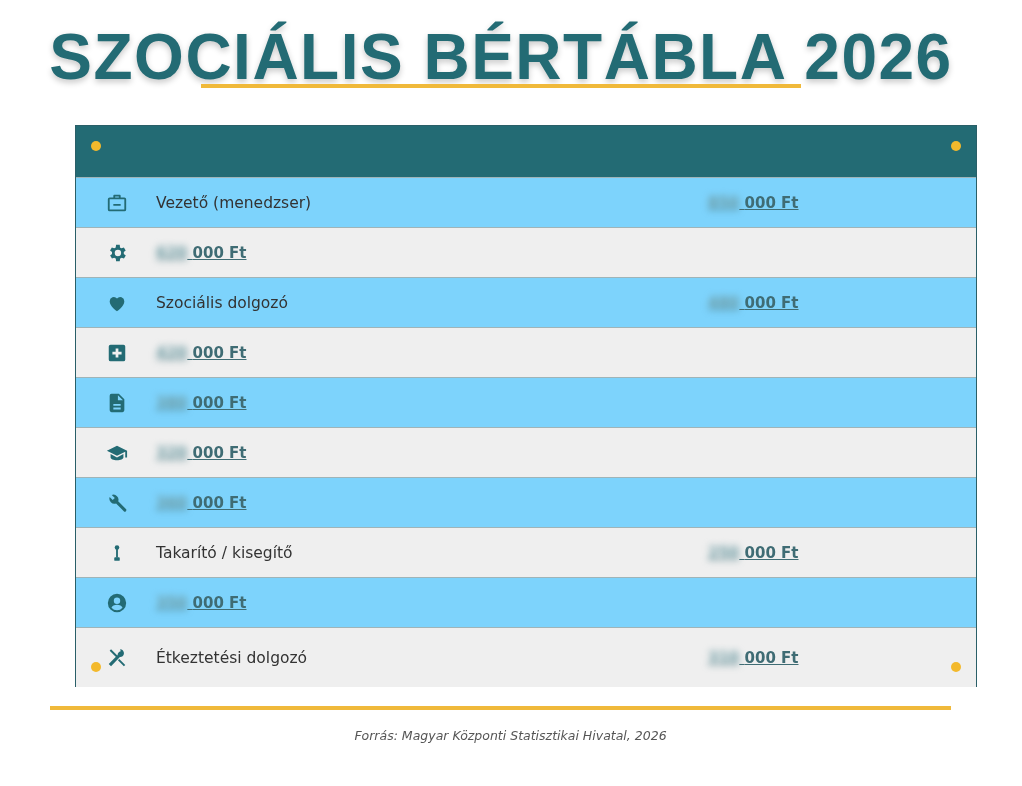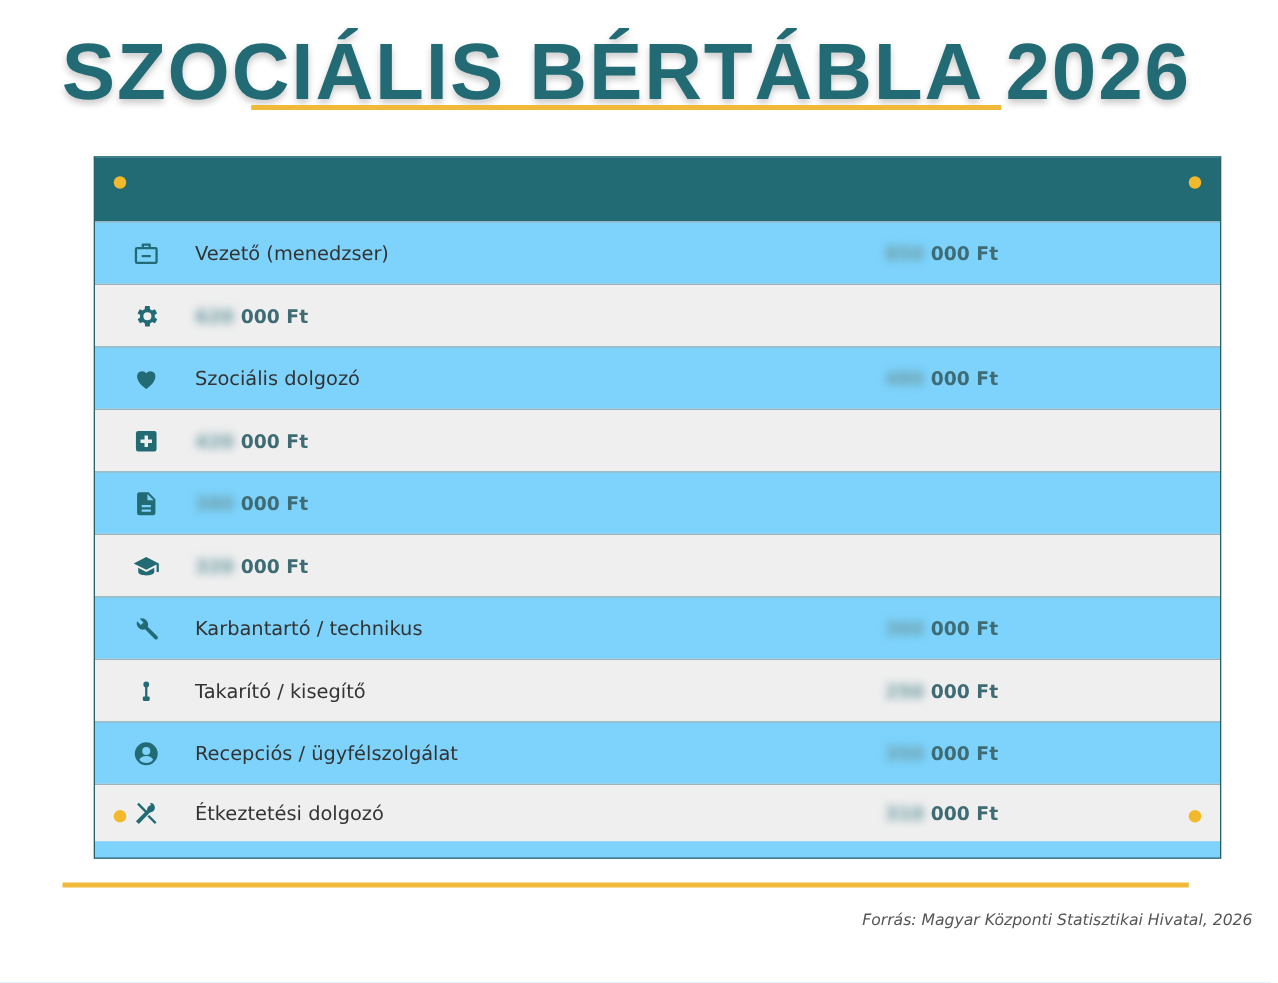--- a/index.html
+++ b/index.html
@@ -36,42 +36,43 @@
     .dot.tr { right: 15px; top: 15px; }
     .dot.bl { left: 15px; bottom: 15px; }
     .dot.br { right: 15px; bottom: 15px; }
 
     .row {
       height: 50px; display: flex; align-items: center; position: relative;
       border-top: 1px solid #9fb4b8;
     }
     .row:first-of-type { border-top: none; }
     .row.alt { background: #efefef; }
-    .row.last { height: 46px; }
+    .row.last { height: 60px; }
     .row-icon {
       width: 80px; display: flex; justify-content: center; align-items: center;
       padding-left: 2px;
     }
     .row-icon svg { width: 22px; height: 22px; fill: #236b74; }
     .row-label {
       font-size: 15.5px; color: #333; width: 552px;
       font-family: "DejaVu Sans", sans-serif;
     }
     .row-salary {
       font-size: 15px; font-weight: 700; color: #3f6c74;
       font-family: "DejaVu Sans", sans-serif;
+      text-decoration: underline;
     }
     .blur { filter: blur(3.5px); color: #6c9aa2; }
 
     .footer-line {
       position: absolute; left: 50px; top: 706px; width: 901px; height: 4px;
       background: #f0b93a;
     }
     .source {
-      position: absolute; left: 0; width: 1002px; top: 728px; text-align: right;
+      position: absolute; left: 0; width: 1002px; top: 728px; text-align: center;
       font-size: 12.5px; font-style: italic; color: #555;
       font-family: "DejaVu Sans", sans-serif;
       padding-left: 19px;
     }
   </style>
 </head>
 <body>
 
 <h1 class="title">SZOCIÁLIS BÉRTÁBLA 2026</h1>
 <div class="title-underline"></div>
@@ -137,21 +138,20 @@
     </span>
     <span class="row-salary"><span class="blur">320</span> <span>000 Ft</span></span>
   </div>
 
   <div class="row">
     <span class="row-icon">
       <svg viewBox="0 0 24 24">
           <path d="M21.7 18.6l-8.4-8.4a5.5 5.5 0 0 0-7-7l3.3 3.3-2.3 2.3-3.3-3.3a5.5 5.5 0 0 0 7 7l8.4 8.4a1.5 1.5 0 0 0 2.3-2.3z"></path>
         </svg>
     </span>
-    <span class="row-label">Karbantartó / technikus</span>
     <span class="row-salary"><span class="blur">360</span> <span>000 Ft</span></span>
   </div>
 
   <div class="row alt">
     <span class="row-icon">
       <svg viewBox="0 0 24 24">
           <circle cx="12" cy="6" r="2.5"></circle>
           <rect x="11" y="7" width="2" height="10"></rect>
           <rect x="9" y="16.5" width="6" height="4" rx="1"></rect>
         </svg>
@@ -159,21 +159,20 @@
     <span class="row-label">Takarító / kisegítő</span>
     <span class="row-salary"><span class="blur">250</span> <span>000 Ft</span></span>
   </div>
 
   <div class="row">
     <span class="row-icon">
       <svg viewBox="0 0 24 24">
           <path d="M12 2a10 10 0 1 0 0 20 10 10 0 0 0 0-20zm0 4a3.5 3.5 0 1 1 0 7 3.5 3.5 0 0 1 0-7zm0 14a8 8 0 0 1-6-2.8c.6-2 3.2-3.2 6-3.2s5.4 1.2 6 3.2A8 8 0 0 1 12 20z"></path>
         </svg>
     </span>
-    <span class="row-label">Recepciós / ügyfélszolgálat</span>
     <span class="row-salary"><span class="blur">350</span> <span>000 Ft</span></span>
   </div>
 
   <div class="row alt last">
     <span class="row-icon">
       <svg viewBox="0 0 24 24">
           <path d="M4 4l1.5-1.5 8.2 8.2-1.5 1.5L4 4zm11.5-1.5c2.5 0 4.5 2.5 4 5-.4 2-2.3 3.5-4.3 3.3L5.5 21 3 18.5l9.7-9.7c-.2-2 1.3-4 3.3-4.3zM13 14.5l1.5-1.5 6.5 6.5-1.5 1.5-6.5-6.5z"></path>
         </svg>
     </span>
     <span class="row-label">Étkeztetési dolgozó</span>

